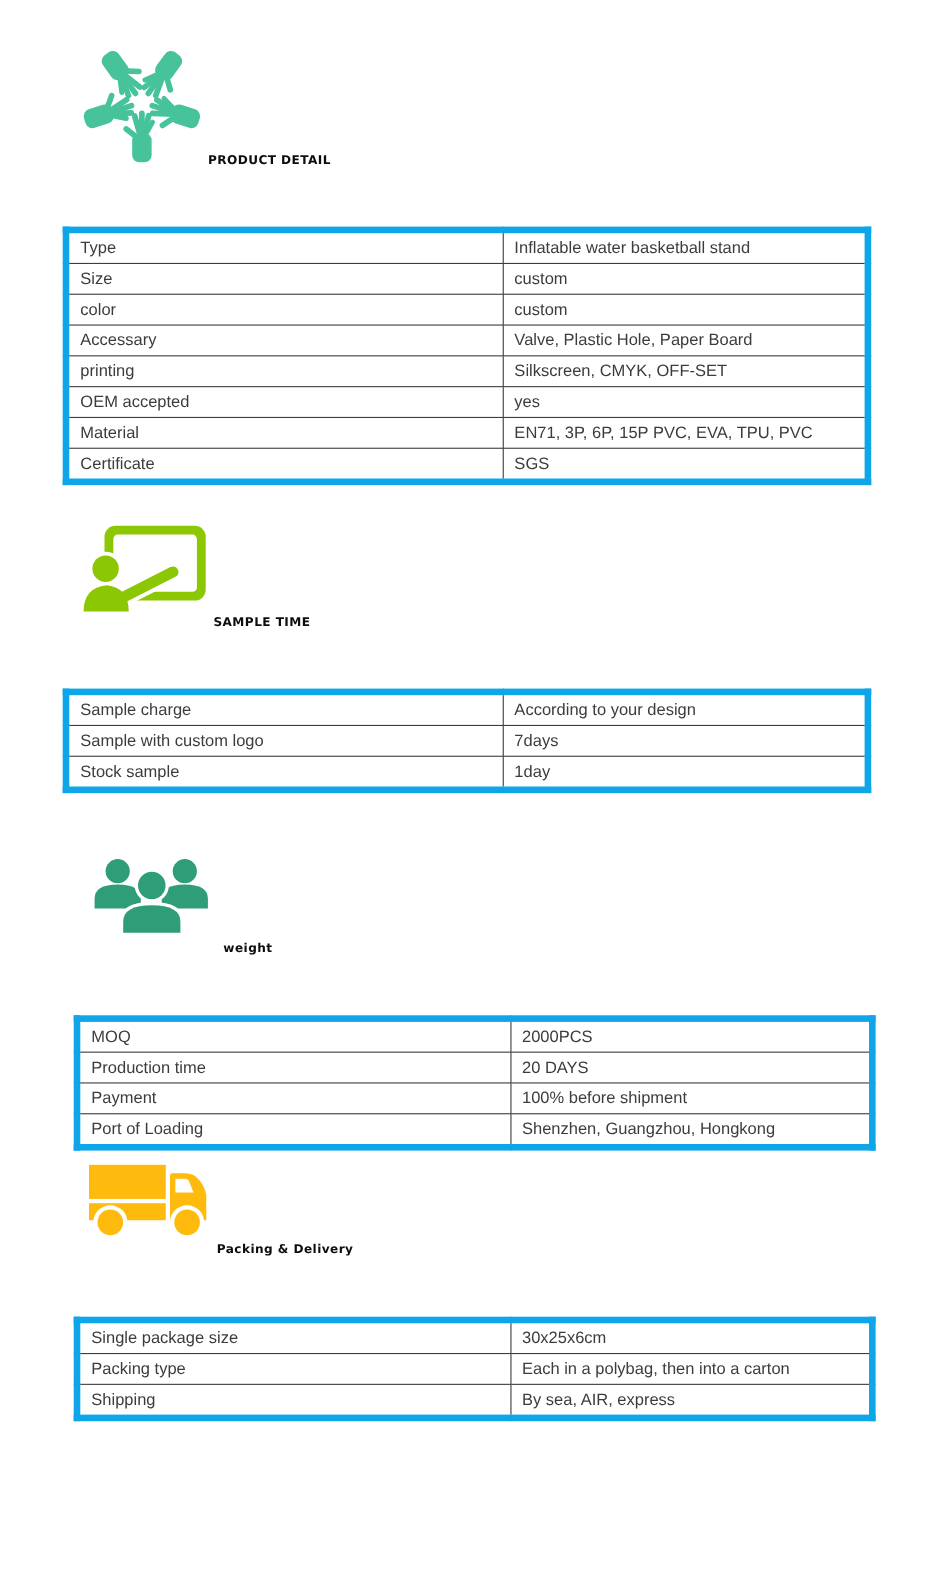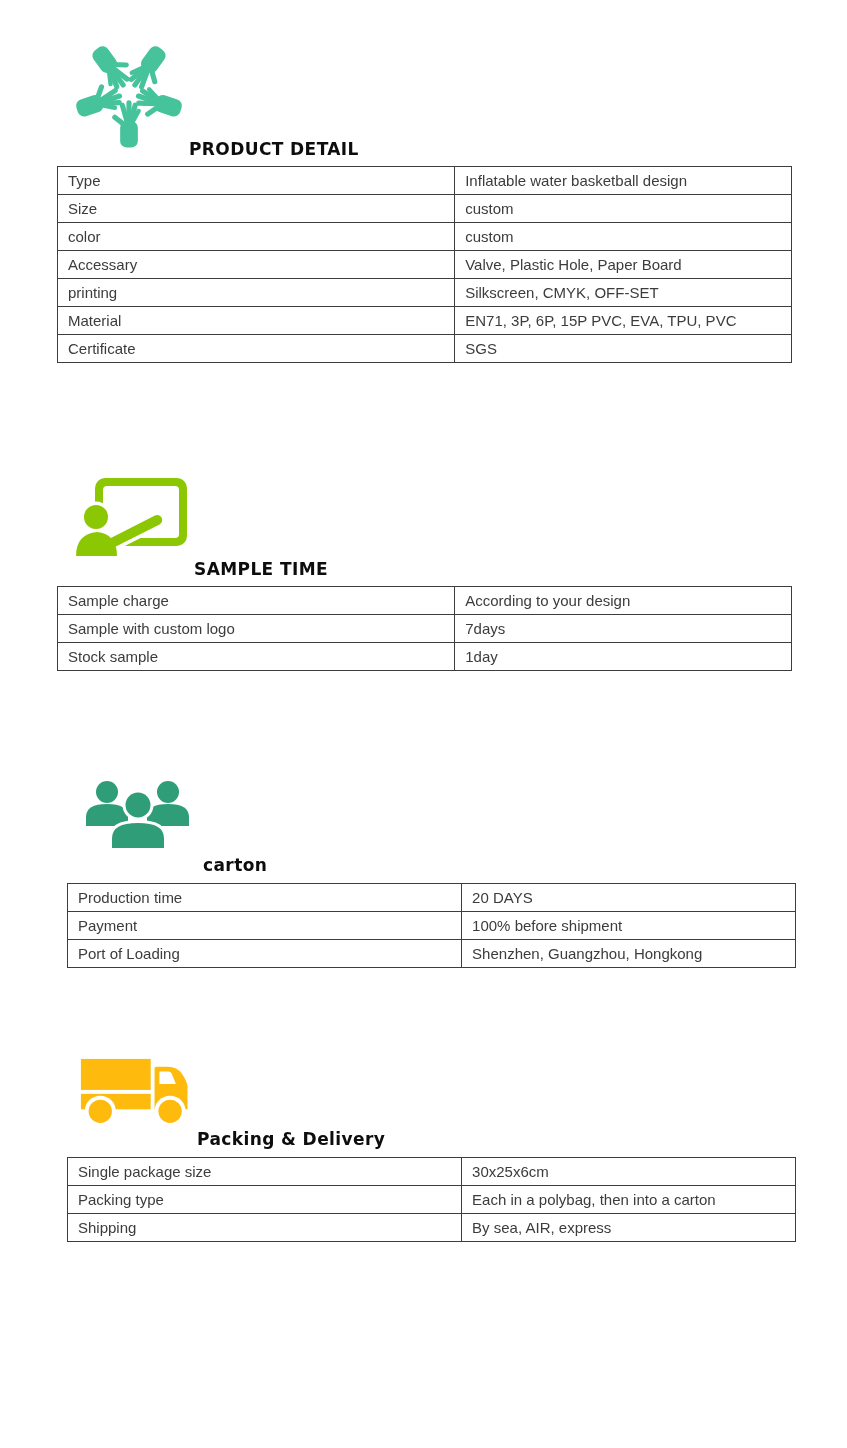--- a/index.html
+++ b/index.html
@@ -4,26 +4,26 @@
 <style>
   html,body { margin:0; padding:0; background:#ffffff; }
   #page {
     position:relative; width:847px; height:1448px; background:#ffffff;
     font-family:"Liberation Sans", sans-serif; overflow:hidden;
   }
   .icon { position:absolute; }
   .section-title {
     position:absolute;
     font-family:"DejaVu Sans", sans-serif;
-    font-weight:800; font-size:17px; letter-spacing:0.4px;
+    font-weight:800; font-size:11px; letter-spacing:0.4px;
     color:#0d0d0d; white-space:nowrap;
   }
   table.spec-table {
     position:absolute; border-collapse:collapse; table-layout:fixed;
-    background:#ffffff; border:1px solid #0ea5e9;
+    background:#ffffff; border:6px solid #0ea5e9;margin-top:40px;
   }
   table.spec-table td {
     border:1.6px solid #3d3d3d;
     height:27px; padding:0 6px 0 10px;
     font-size:15px; color:#3c3c3c;
     vertical-align:middle; white-space:nowrap; overflow:hidden;
   }
   .w1 { width:735px; } .w2 { width:729px; }
   td.col-label { width:51.8%; }
 </style>
@@ -50,37 +50,41 @@
       <use href="#hand" transform="rotate(216,60,63) translate(60,99) scale(0.75)"></use>
       <use href="#hand" transform="rotate(288,60,63) translate(60,99) scale(0.75)"></use>
     </g>
   </svg>
   <div class="section-title" style="left:189px; top:139px;">PRODUCT DETAIL</div>
 
   <table class="spec-table w1" style="left:57px; top:166px;">
     <tbody>
       <tr>
         <td class="col-label">Type</td>
-        <td>Inflatable water basketball design</td>
+        <td>Inflatable water basketball stand</td>
       </tr>
       <tr>
         <td class="col-label">Size</td>
         <td>custom</td>
       </tr>
       <tr>
         <td class="col-label">color</td>
         <td>custom</td>
       </tr>
       <tr>
         <td class="col-label">Accessary</td>
         <td>Valve, Plastic Hole, Paper Board</td>
       </tr>
       <tr>
         <td class="col-label">printing</td>
         <td>Silkscreen, CMYK, OFF-SET</td>
+      </tr>
+      <tr>
+        <td class="col-label">OEM accepted</td>
+        <td>yes</td>
       </tr>
       <tr>
         <td class="col-label">Material</td>
         <td>EN71, 3P, 6P, 15P PVC, EVA, TPU, PVC</td>
       </tr>
       <tr>
         <td class="col-label">Certificate</td>
         <td>SGS</td>
       </tr>
     </tbody>
@@ -132,24 +136,28 @@
 
       <g fill="#ffffff" stroke="#ffffff" stroke-width="6">
         <circle cx="55" cy="27" r="12.5"></circle>
         <path d="M29,70 v-10 q0,-15 26,-15 q26,0 26,15 v10 z"></path>
       </g>
 
       <circle cx="55" cy="27" r="12.5"></circle>
       <path d="M29,70 v-10 q0,-15 26,-15 q26,0 26,15 v10 z"></path>
     </g>
   </svg>
-  <div class="section-title" style="left:203px; top:855px;">carton</div>
+  <div class="section-title" style="left:203px; top:855px;">weight</div>
 
   <table class="spec-table w2" style="left:67px; top:883px;">
     <tbody>
+      <tr>
+        <td class="col-label">MOQ</td>
+        <td>2000PCS</td>
+      </tr>
       <tr>
         <td class="col-label">Production time</td>
         <td>20 DAYS</td>
       </tr>
       <tr>
         <td class="col-label">Payment</td>
         <td>100% before shipment</td>
       </tr>
       <tr>
         <td class="col-label">Port of Loading</td>

